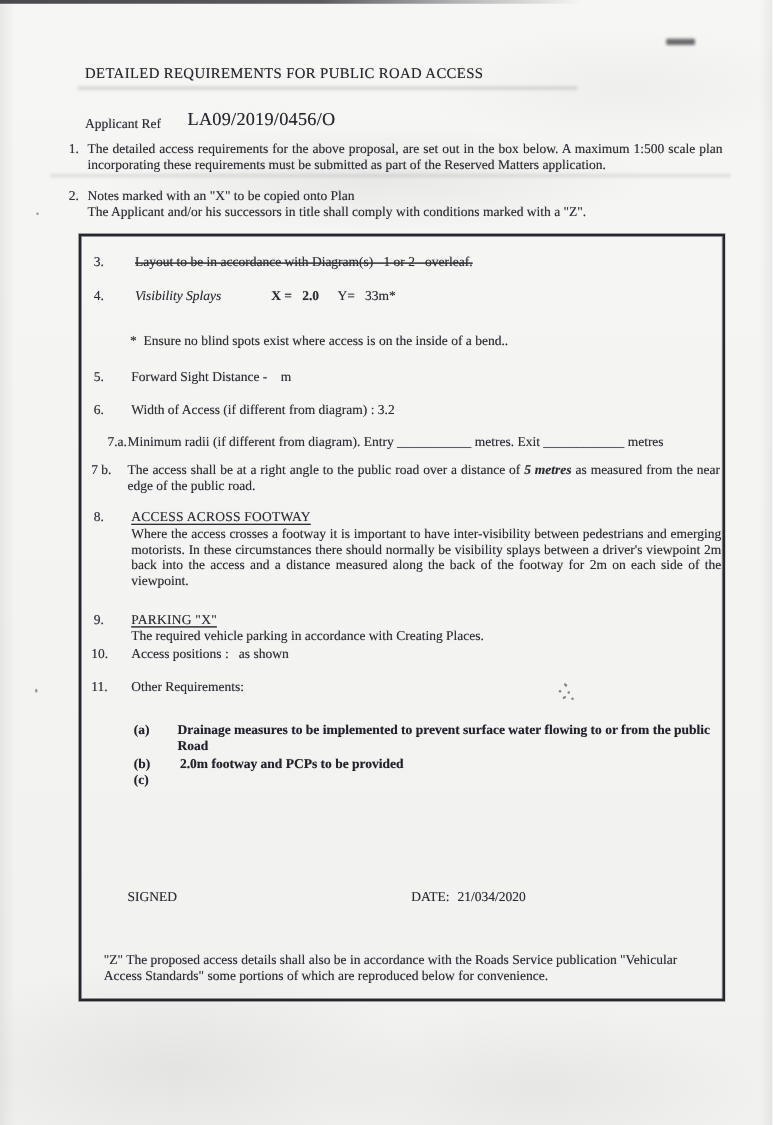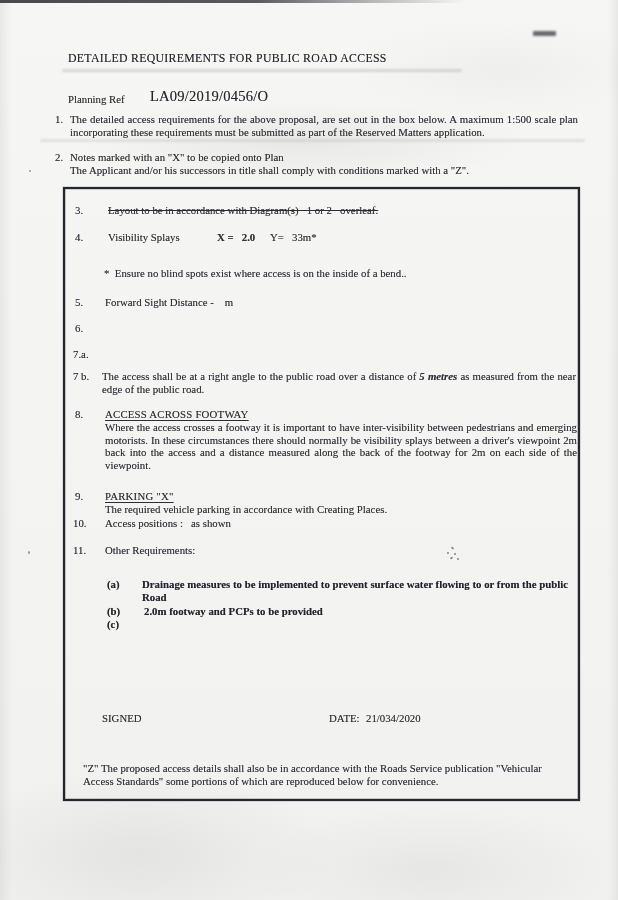--- a/index.html
+++ b/index.html
@@ -50,48 +50,50 @@
 <div class="page">
 
   <div class="top-line"></div>
   <div class="code-smudge"></div>
   <div class="smudge" style="left:62px;top:69px;width:400px;height:2.5px;"></div>
   <div class="smudge" style="left:40px;top:139px;width:545px;height:3px;opacity:0.7;"></div>
   <div class="dot" style="left:29px;top:170px;width:2px;height:2px;"></div>
   <div class="dot" style="left:28px;top:551px;width:2px;height:3px;"></div>
 
   <div class="abs title" style="left:68px;top:51px;">DETAILED REQUIREMENTS FOR PUBLIC ROAD ACCESS</div>
-  <div class="abs ref-label" style="left:68px;top:93px;">Planning Ref</div>
+  <div class="abs ref-label" style="left:68px;top:93px;">Applicant Ref</div>
   <div class="abs ref-value" style="left:150px;top:88px;">LA09/2019/0456/O</div>
 
   <div class="abs num" style="left:55px;top:113px;">1.</div>
   <div class="abs para" style="left:70px;top:113px;width:508px;">The detailed access requirements for the above proposal, are set out in the box below.  A maximum 1:500 scale plan incorporating these requirements must be submitted as part of the Reserved Matters application.</div>
 
   <div class="abs num" style="left:55px;top:151px;">2.</div>
   <div class="abs t" style="left:70px;top:151px;">Notes marked with an "X" to be copied onto Plan</div>
   <div class="abs t" style="left:70px;top:164px;text-align:center;">The Applicant and/or his successors in title shall comply with conditions marked with a "Z".</div>
 
   <div class="box">
 
     <div class="abs num" style="left:10px;top:15px;">3.</div>
     <div class="abs t strike" style="left:43px;top:15px;">Layout to be in accordance with Diagram(s)   1 or 2   overleaf.</div>
 
     <div class="abs num" style="left:10px;top:42px;">4.</div>
-    <div class="abs t" style="left:43px;top:42px;">Visibility Splays</div>
+    <div class="abs t" style="left:43px;top:42px;font-style:italic;">Visibility Splays</div>
     <div class="abs t" style="left:152px;top:42px;font-weight:bold;">X =   2.0</div>
     <div class="abs t" style="left:205px;top:42px;">Y=   33m*</div>
 
     <div class="abs t" style="left:39px;top:78px;">*  Ensure no blind spots exist where access is on the inside of a bend..</div>
 
     <div class="abs num" style="left:10px;top:107px;">5.</div>
     <div class="abs t" style="left:40px;top:107px;">Forward Sight Distance -    m</div>
 
     <div class="abs num" style="left:10px;top:133px;">6.</div>
+    <div class="abs t" style="left:40px;top:133px;">Width of Access (if different from diagram) : 3.2</div>
 
-    <div class="abs num" style="left:8px;top:159px;">7.a.</div>
+    <div class="abs num" style="left:21px;top:159px;">7.a.</div>
+    <div class="abs t" style="left:37px;top:159px;white-space:nowrap;">Minimum radii (if different from diagram).  Entry ___________ metres.  Exit ____________ metres</div>
 
     <div class="abs num" style="left:8px;top:181px;">7 b.</div>
     <p class="abs para" style="left:37px;top:181px;width:474px;margin:0;"><span>The access shall be at a right angle to the public road over a distance of </span><span class="bi">5 metres</span><span> as measured from the near edge of the public road.</span></p>
 
     <div class="abs num" style="left:10px;top:219px;">8.</div>
     <div class="abs t uline" style="left:40px;top:219px;">ACCESS ACROSS FOOTWAY</div>
     <div class="abs para" style="left:40px;top:232px;width:472px;">Where the access crosses a footway it is important to have inter-visibility between pedestrians and emerging motorists.  In these circumstances there should normally be visibility splays between a driver's viewpoint 2m back into the access and a distance measured along the back of the footway for 2m on each side of the viewpoint.</div>
 
     <div class="abs num" style="left:10px;top:301px;">9.</div>
     <div class="abs t uline" style="left:40px;top:301px;">PARKING "X"</div>

